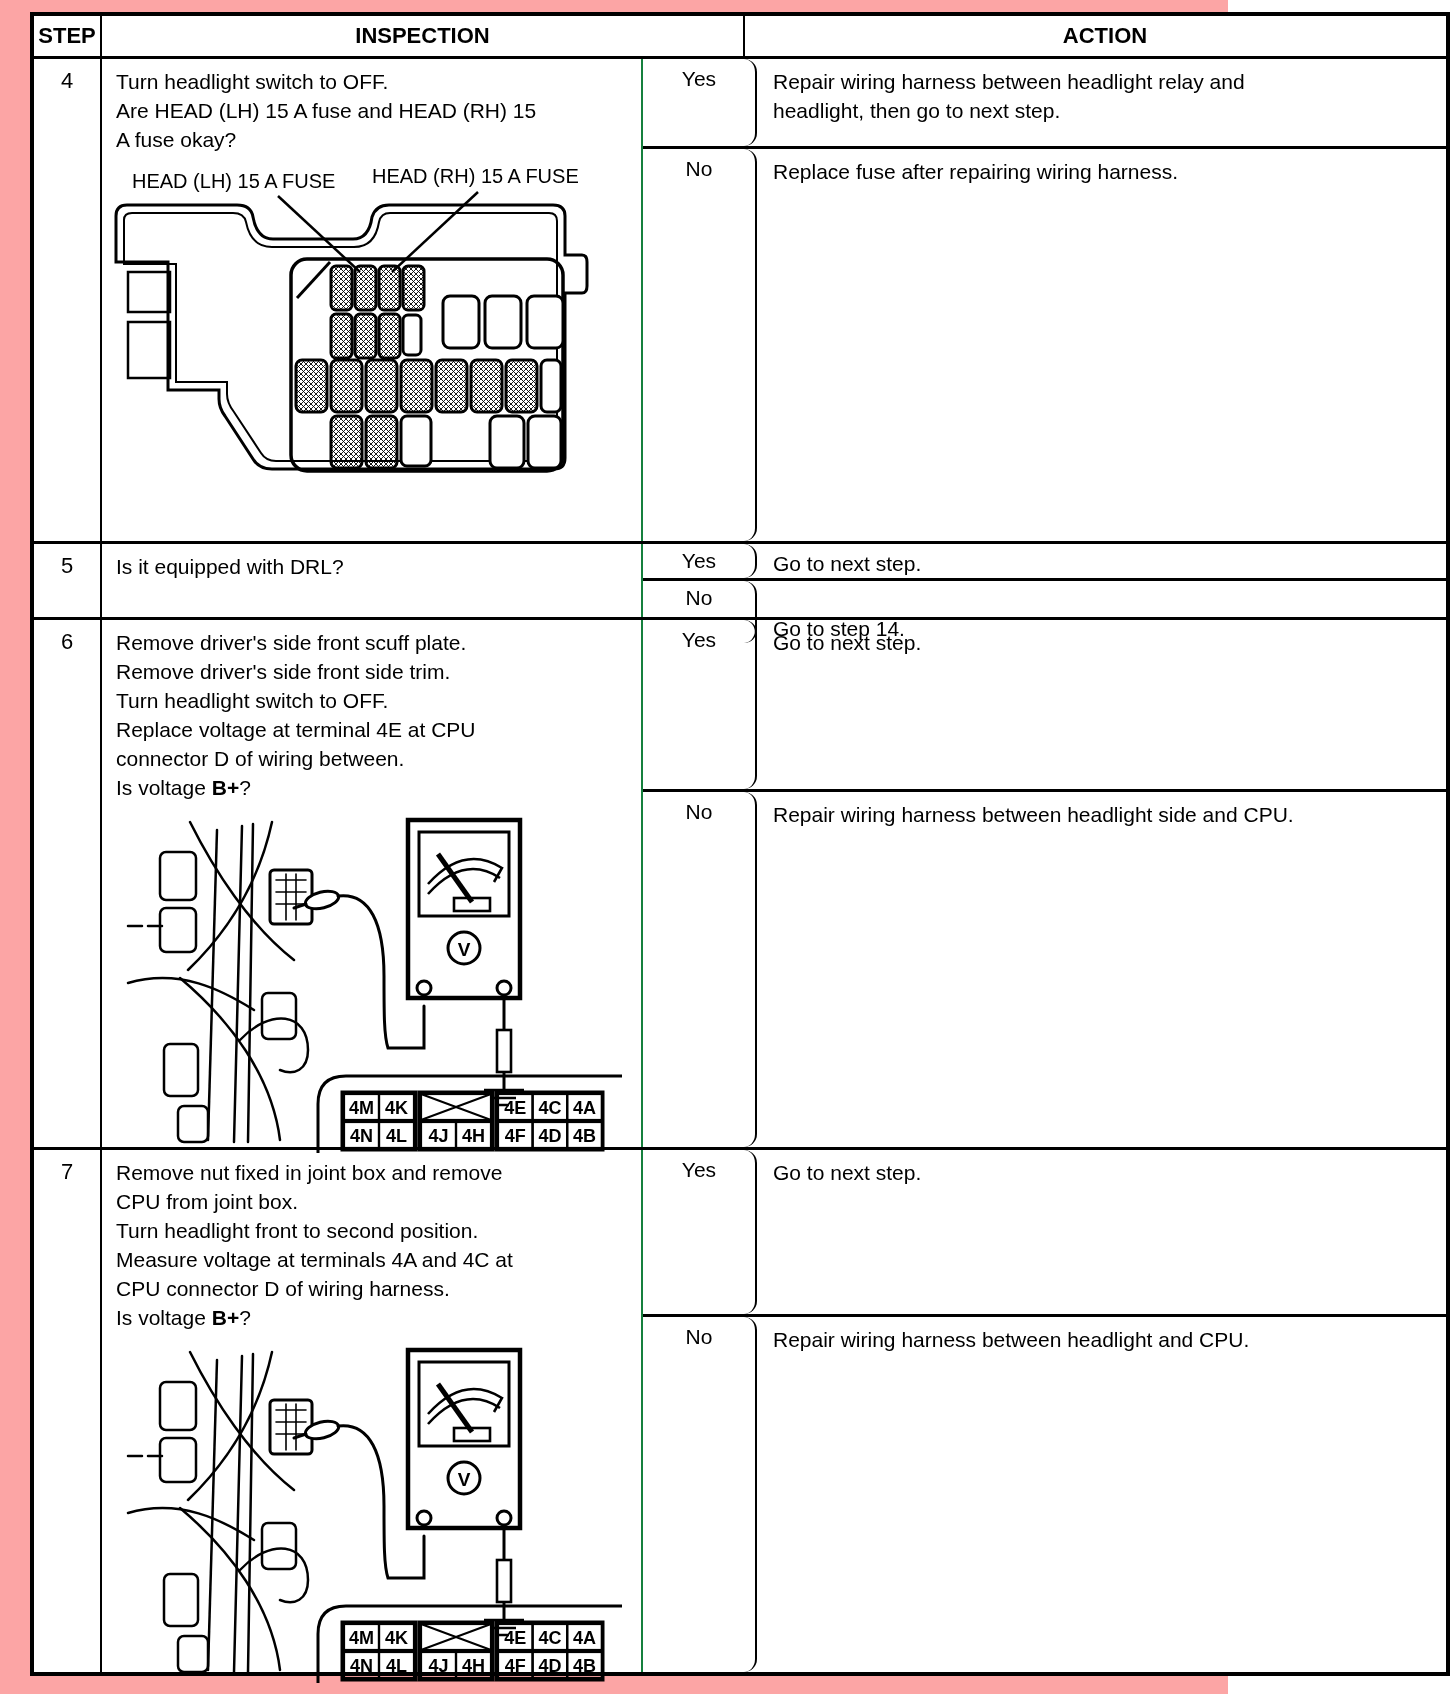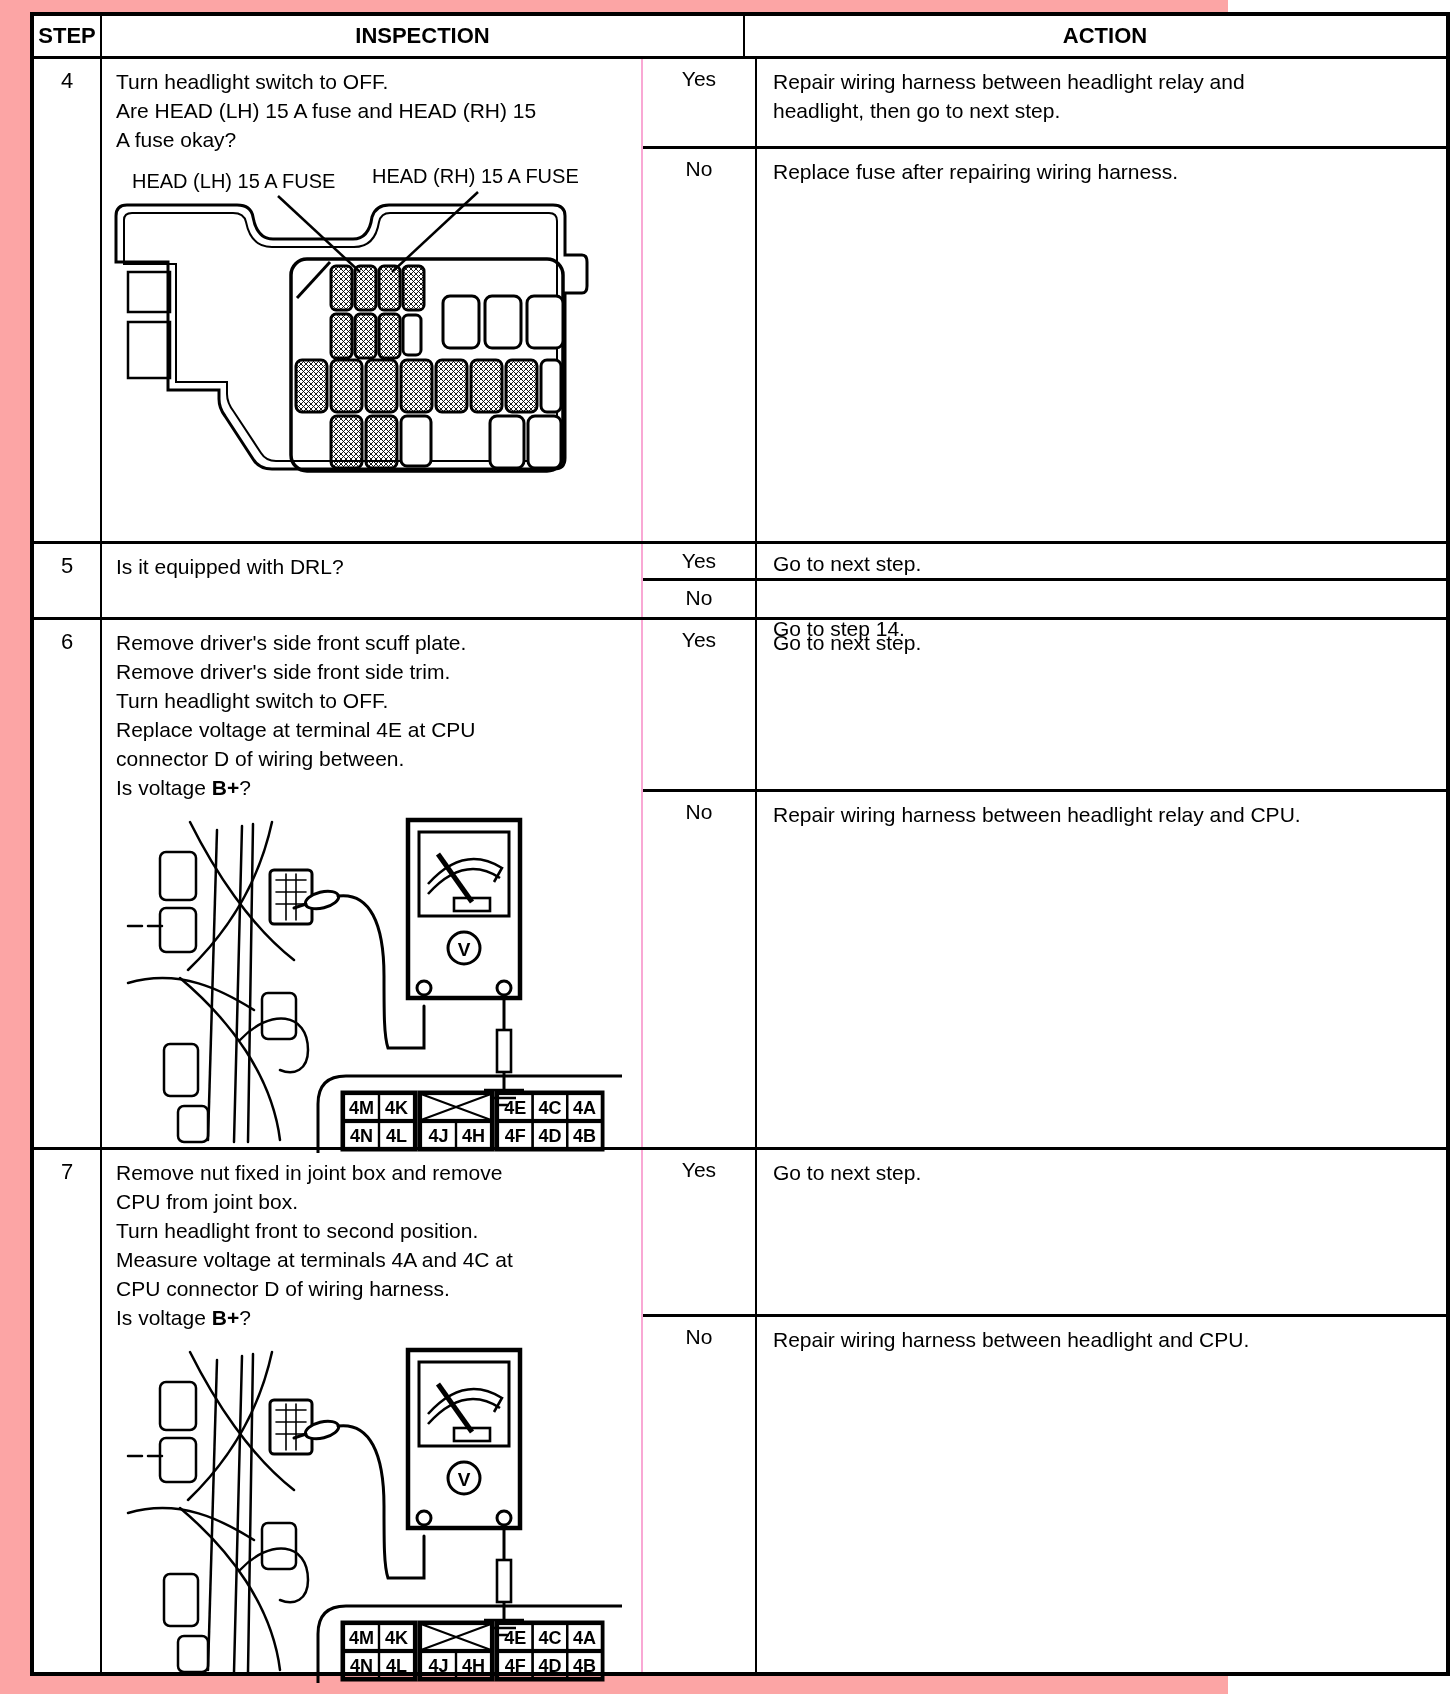--- a/index.html
+++ b/index.html
@@ -8,26 +8,26 @@
   .tbl{position:absolute;left:30px;top:12px;width:1412px;border:4px solid #000;background:#fff;}
   .hdr{display:flex;height:40px;border-bottom:3px solid #000;font-weight:bold;font-size:22px;}
   .hdr>div{display:flex;align-items:center;justify-content:center;}
   .h-step{width:66px;border-right:2px solid #000;}
   .h-insp{width:641px;border-right:2px solid #000;}
   .h-action{flex:1;margin-left:19px;}
   .row{display:flex;border-bottom:3px solid #000;}
   .row.last{border-bottom:none;}
   .c-step{width:66px;border-right:2px solid #000;text-align:center;padding-top:9px;
           font-size:22px;}
-  .c-insp{width:525px;border-right:2px solid #f9a8d4;padding:8px 0 0 14px;font-size:21px;
+  .c-insp{width:525px;border-right:2px solid #15803d;padding:8px 0 0 14px;font-size:21px;
           line-height:29px;}
   .c-right{flex:1;display:flex;flex-direction:column;}
   .sub{display:flex;border-bottom:3px solid #000;}
   .sub.last{border-bottom:none;flex:1;}
-  .c-yn{width:112px;border-right:2px solid #000;text-align:center;padding-top:8px;font-size:21px;}
+  .c-yn{width:112px;border-right:2px solid #000;text-align:center;padding-top:8px;font-size:21px;border-radius:13px;}
   .c-act{flex:1;padding:8px 14px 0 16px;font-size:21px;line-height:29px;}
   .b{font-weight:bold;}
   .fig{display:block;}
   .fuse-fig{margin:10px 0 0 -10px;}
   .meter-fig{margin:6px 0 0 6px;}
   svg{shape-rendering:geometricPrecision;}
   svg text{font-family:"Liberation Sans", sans-serif;}
 </style>
 </head>
 <body>
@@ -227,21 +227,21 @@
           </g>
         </svg>
       </div>
       <div class="c-right">
         <div class="sub" style="height:169px;">
           <div class="c-yn">Yes</div>
           <div class="c-act">Go to next step.</div>
         </div>
         <div class="sub last">
           <div class="c-yn">No</div>
-          <div class="c-act">Repair wiring harness between headlight relay and CPU.</div>
+          <div class="c-act">Repair wiring harness between headlight side and CPU.</div>
         </div>
       </div>
     </div>
 
     <div class="row last" style="height:522px;">
       <div class="c-step">7</div>
       <div class="c-insp">
         <div>Remove nut fixed in joint box and remove</div>
         <div>CPU from joint box.</div>
         <div>Turn headlight front to second position.</div>

